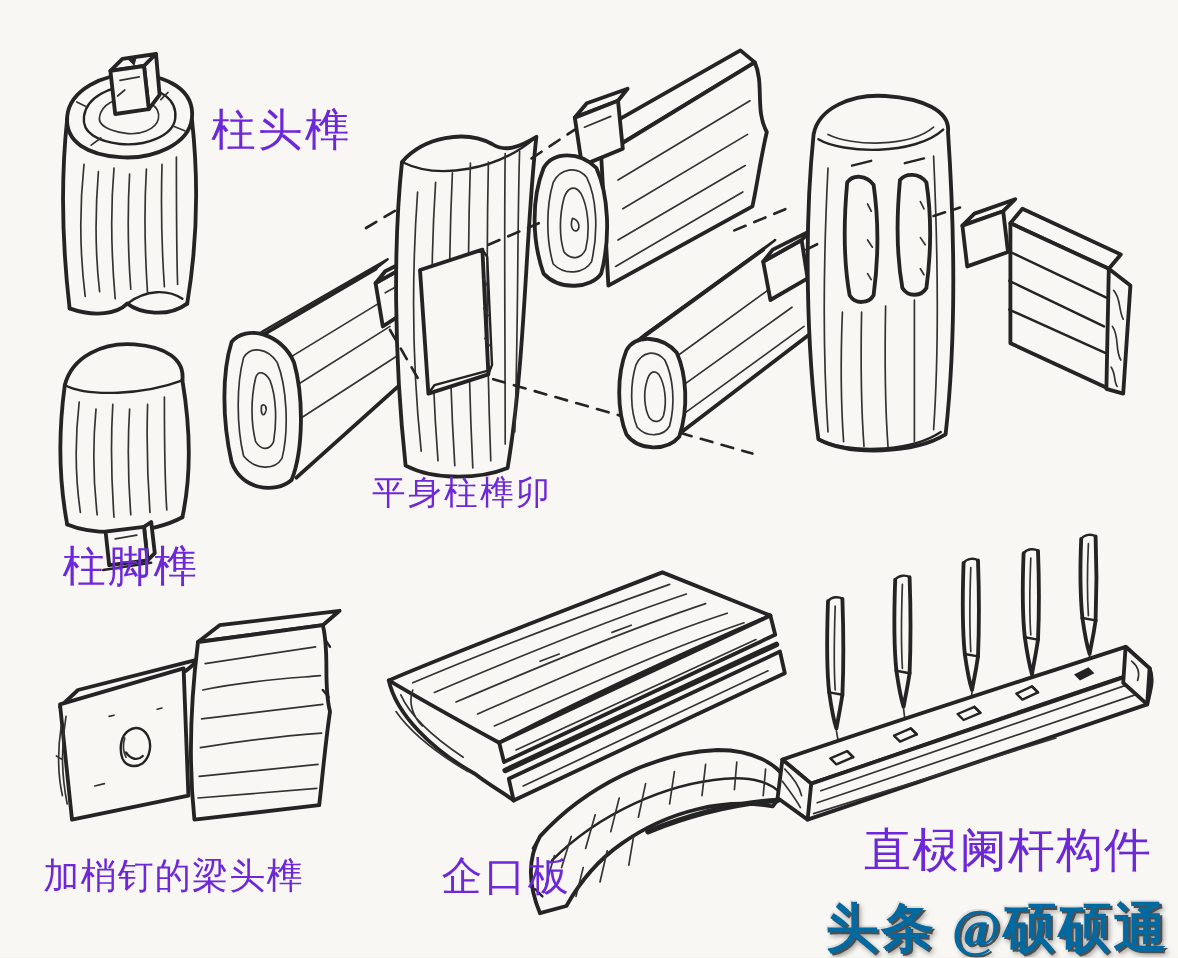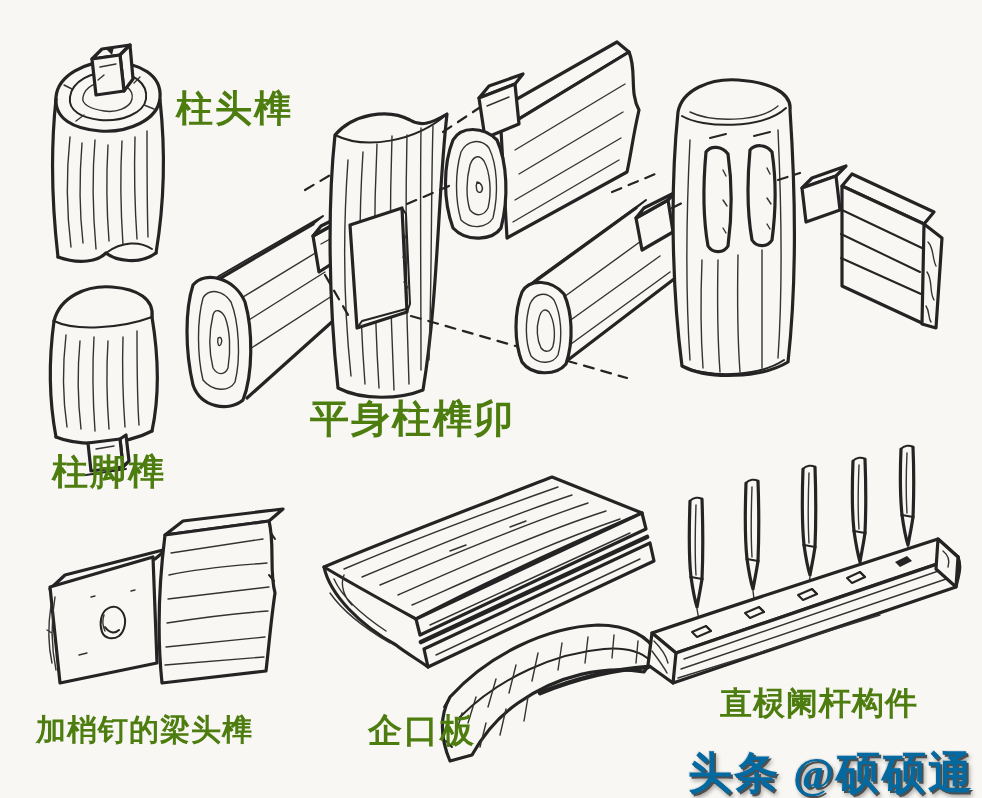--- a/index.html
+++ b/index.html
@@ -7,28 +7,28 @@
   .canvas{position:relative;width:982px;height:798px;background:#f8f7f3;overflow:hidden}
   .fig{position:absolute}
   svg path,svg line{fill:none;stroke:#242424;stroke-linecap:round;stroke-linejoin:round}
   .o{stroke-width:3.2}
   .m{stroke-width:2}
   .g{stroke-width:1.4;stroke:#333}
   .d{stroke-width:2.2;stroke-dasharray:10 8}
   .bgf{fill:#f8f7f3}
   .ink{fill:#242424;stroke:none}
   .thick{stroke-width:4.6}
-  .label{position:absolute;font-weight:700;color:#4d7c0f;white-space:nowrap;letter-spacing:2px}
+  .label{position:absolute;font-weight:400;color:#6d28d9;white-space:nowrap;letter-spacing:2px}
   .l1{left:176px;top:84px;font-size:37px}
   .l2{left:52px;top:448px;font-size:36px}
-  .l3{left:310px;top:392px;font-size:39px}
+  .l3{left:310px;top:392px;font-size:28px}
   .l4{left:660px;top:392px;font-size:33px}
   .l5{left:36px;top:710px;font-size:30px;letter-spacing:1px}
   .l6{left:368px;top:708px;font-size:34px}
-  .l7{left:720px;top:682px;font-size:32px;letter-spacing:1px}
+  .l7{left:720px;top:682px;font-size:39px;letter-spacing:1px}
   .watermark{position:absolute;right:8px;top:744px;font-size:44px;font-weight:700;letter-spacing:2px;
     color:#0369a1;text-shadow:2px 2px 0 #4f4f4f,3px 4px 4px rgba(80,80,80,.55),-1px -1px 0 #e2e2e2}
 </style>
 </head>
 <body>
 
 <div class="canvas">
 
   <svg class="fig" style="left:40px;top:25px" width="220" height="470" viewBox="0 0 220 470">
     <g>

